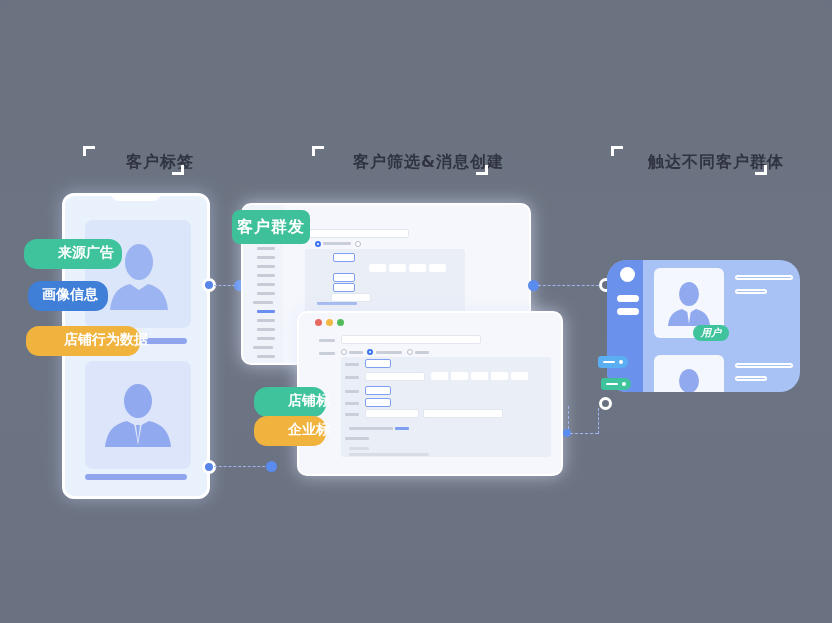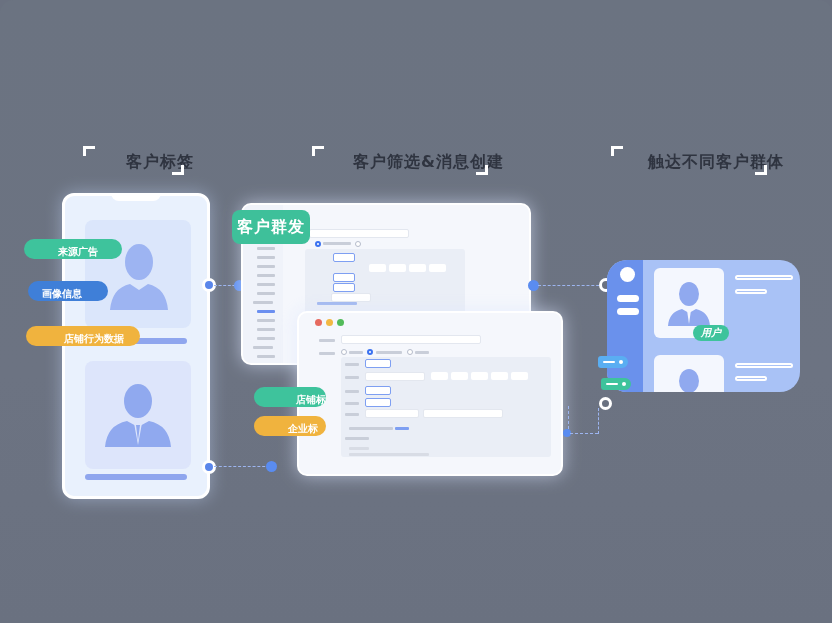--- a/index.html
+++ b/index.html
@@ -43,22 +43,22 @@
   .avatar-card.c1 { top: 24px; }
   .avatar-card.c2 { top: 165px; background: #dde5fb; }
   .bar {
     position: absolute; left: 20px; width: 102px; height: 6px; border-radius: 3px; background: #8fa6ee;
   }
   .bar.b1 { top: 142px; }
   .bar.b2 { top: 278px; }
 
   
   .pill {
-    position: absolute; height: 20px; border-radius: 13px; color: #fff;
-    font-size: 10px; font-weight: bold; line-height: 26px; padding-left: 14px;
+    position: absolute; height: 30px; border-radius: 13px; color: #fff;
+    font-size: 14px; font-weight: bold; line-height: 26px; padding-left: 14px;
     white-space: nowrap; overflow: visible;
   }
 
   
   .dot-ring {
     position: absolute; width: 14px; height: 14px; border-radius: 50%;
     background: #5a86ea; border: 3px solid #ffffff;
   }
   .dot-ring.hollow { background: #6a7180; }
   .dot-solid {

